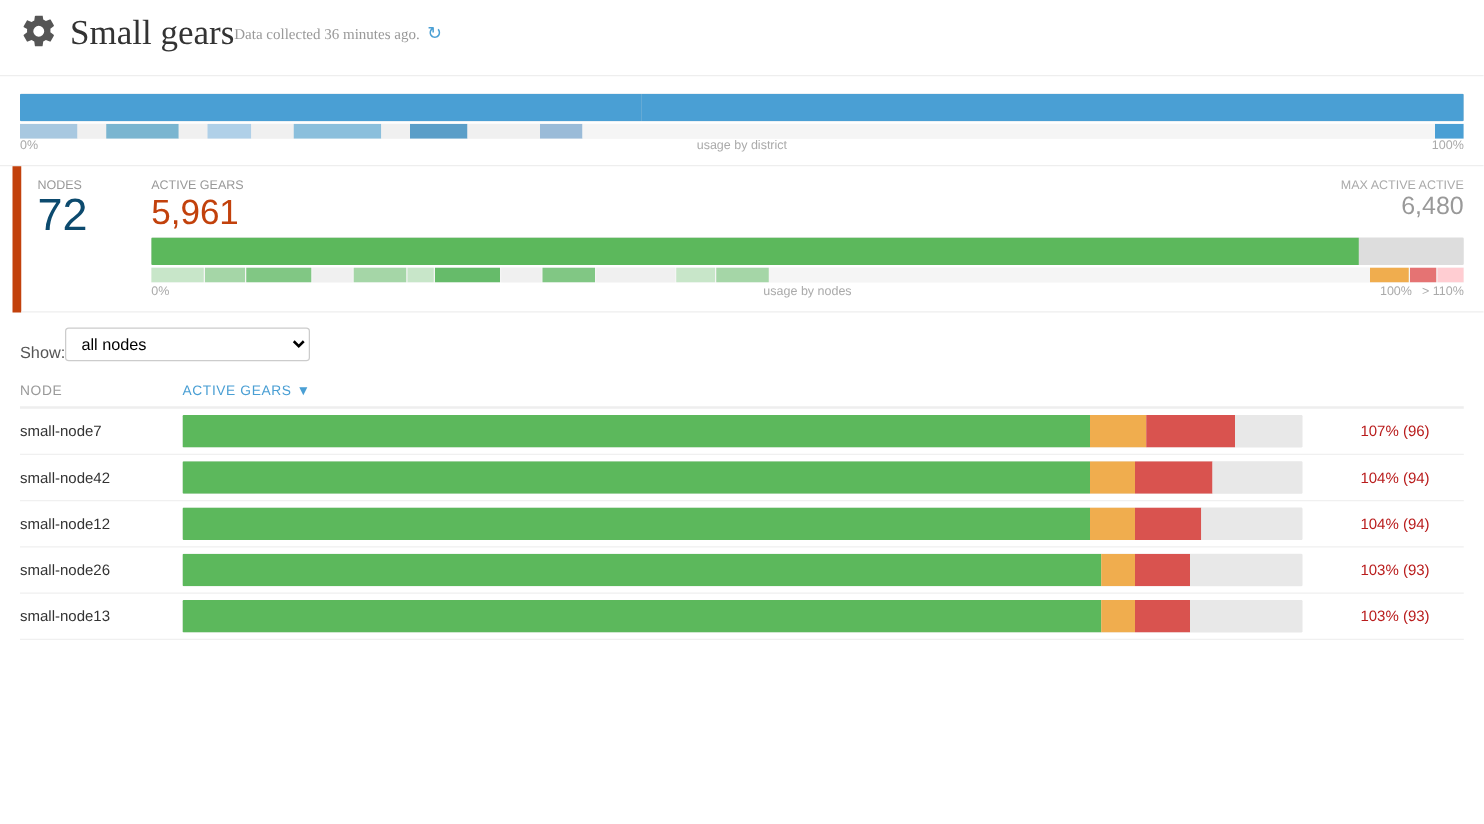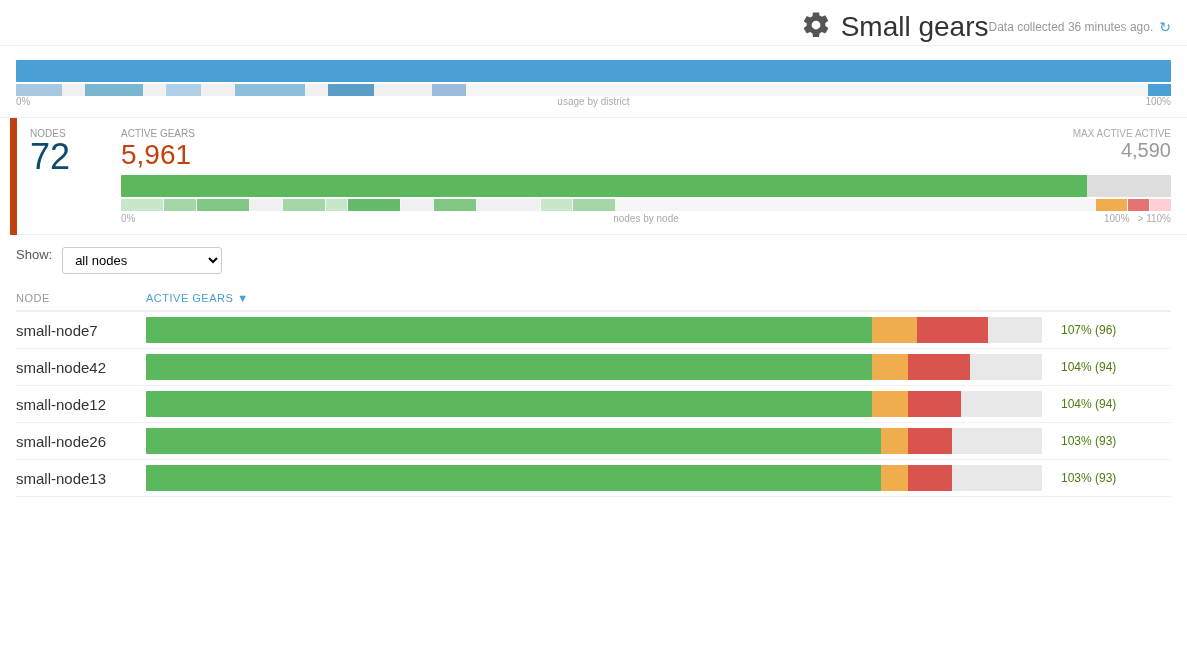--- a/index.html
+++ b/index.html
@@ -1,23 +1,24 @@
 <!DOCTYPE html>
 <html><head>
   <meta charset="utf-8">
   <style>
     * { box-sizing: border-box; margin: 0; padding: 0; }
     body { font-family: Arial, sans-serif; background: #fff; color: #333; font-size: 13px; }
 
     .header {
       display: flex;
       align-items: center;
-      justify-content: flex-end;
-      padding: 10px 16px 2px 16px;
+      justify-content: flex-start;
+      padding: 10px 16px 16px 16px;
       border-bottom: 1px solid #eee;
+      font-family: Liberation Serif, serif;
     }
     .header-left {
       display: flex;
       align-items: center;
       gap: 10px;
     }
     .header-title {
       font-size: 28px;
       font-weight: normal;
       color: #333;
@@ -153,33 +154,32 @@
       height: 12px;
       margin-top: 2px;
       background: #f5f5f5;
       position: relative;
       overflow: hidden;
     }
 
     .show-row {
       padding: 12px 16px;
       display: flex;
-      align-items: flex-start;
-      gap: 10px;
+      align-items: flex-end;
     }
     .show-label {
       color: #555;
     }
     .show-select {
       padding: 4px 8px;
       border: 1px solid #ccc;
       border-radius: 3px;
       font-size: 13px;
       background: #fff;
-      width: 160px;
+      width: 196px;
     }
 
     .table-section {
       padding: 0 16px;
     }
     .table-header {
       display: flex;
       align-items: center;
       padding: 6px 0;
       border-bottom: 2px solid #eee;
@@ -200,21 +200,21 @@
     }
 
     .table-row {
       display: flex;
       align-items: center;
       padding: 5px 0;
       border-bottom: 1px solid #f0f0f0;
     }
     .node-name {
       width: 130px;
-      font-size: 15px;
+      font-size: 12px;
       color: #333;
     }
     .node-bar-cell {
       flex: 1;
       height: 26px;
       position: relative;
     }
     .node-bar-bg {
       width: 100%;
       height: 100%;
@@ -234,23 +234,23 @@
     .node-bar-red {
       background: #d9534f;
       height: 100%;
     }
     .node-bar-empty {
       background: #e8e8e8;
       height: 100%;
     }
     .node-pct {
       width: 110px;
-      text-align: left;
+      text-align: center;
       font-size: 12px;
-      color: #4d7c0f;
+      color: #b91c1c;
       margin-left: 19px;
     }
   </style>
 </head>
 <body>
 
 <div class="header">
   <div class="header-left">
     <span>
       <svg class="gear-icon" viewBox="0 0 24 24" fill="#555">
@@ -306,21 +306,21 @@
         <div class="nodes-count">72</div>
       </div>
       <div class="nodes-main-block">
         <div class="active-gears-row">
           <div>
             <div class="active-gears-label">ACTIVE GEARS</div>
             <div class="active-gears-count">5,961</div>
           </div>
           <div style="text-align:right;">
             <div class="max-active-label">MAX ACTIVE ACTIVE</div>
-            <div class="max-active-count">4,590</div>
+            <div class="max-active-count">6,480</div>
           </div>
         </div>
         <div class="node-main-bar">
           <div class="node-main-bar-fill" style="width:92%;"></div>
         </div>
         <div class="node-sub-bar">
           <div style="display:flex;height:100%;gap:1px;">
             <div style="width:4%;background:#c8e6c9;"></div>
             <div style="width:3%;background:#a5d6a7;"></div>
             <div style="width:5%;background:#81c784;"></div>
@@ -334,21 +334,21 @@
             <div style="width:3%;background:#c8e6c9;"></div>
             <div style="width:4%;background:#a5d6a7;"></div>
             <div style="flex:1;background:#f5f5f5;"></div>
             <div style="width:3%;background:#f0ad4e;"></div>
             <div style="width:2%;background:#e57373;"></div>
             <div style="width:2%;background:#ffcdd2;"></div>
           </div>
         </div>
         <div style="position:relative;display:flex;justify-content:space-between;margin-top:2px;">
           <span style="font-size:10px;color:#aaa;">0%</span>
-          <span style="font-size:10px;color:#aaa;position:absolute;left:50%;transform:translateX(-50%);">nodes by node</span>
+          <span style="font-size:10px;color:#aaa;position:absolute;left:50%;transform:translateX(-50%);">usage by nodes</span>
           <div style="display:flex;gap:8px;">
             <span style="font-size:10px;color:#aaa;">100%</span>
             <span style="font-size:10px;color:#aaa;">&gt; 110%</span>
           </div>
         </div>
       </div>
     </div>
   </div>
 </div>
 

